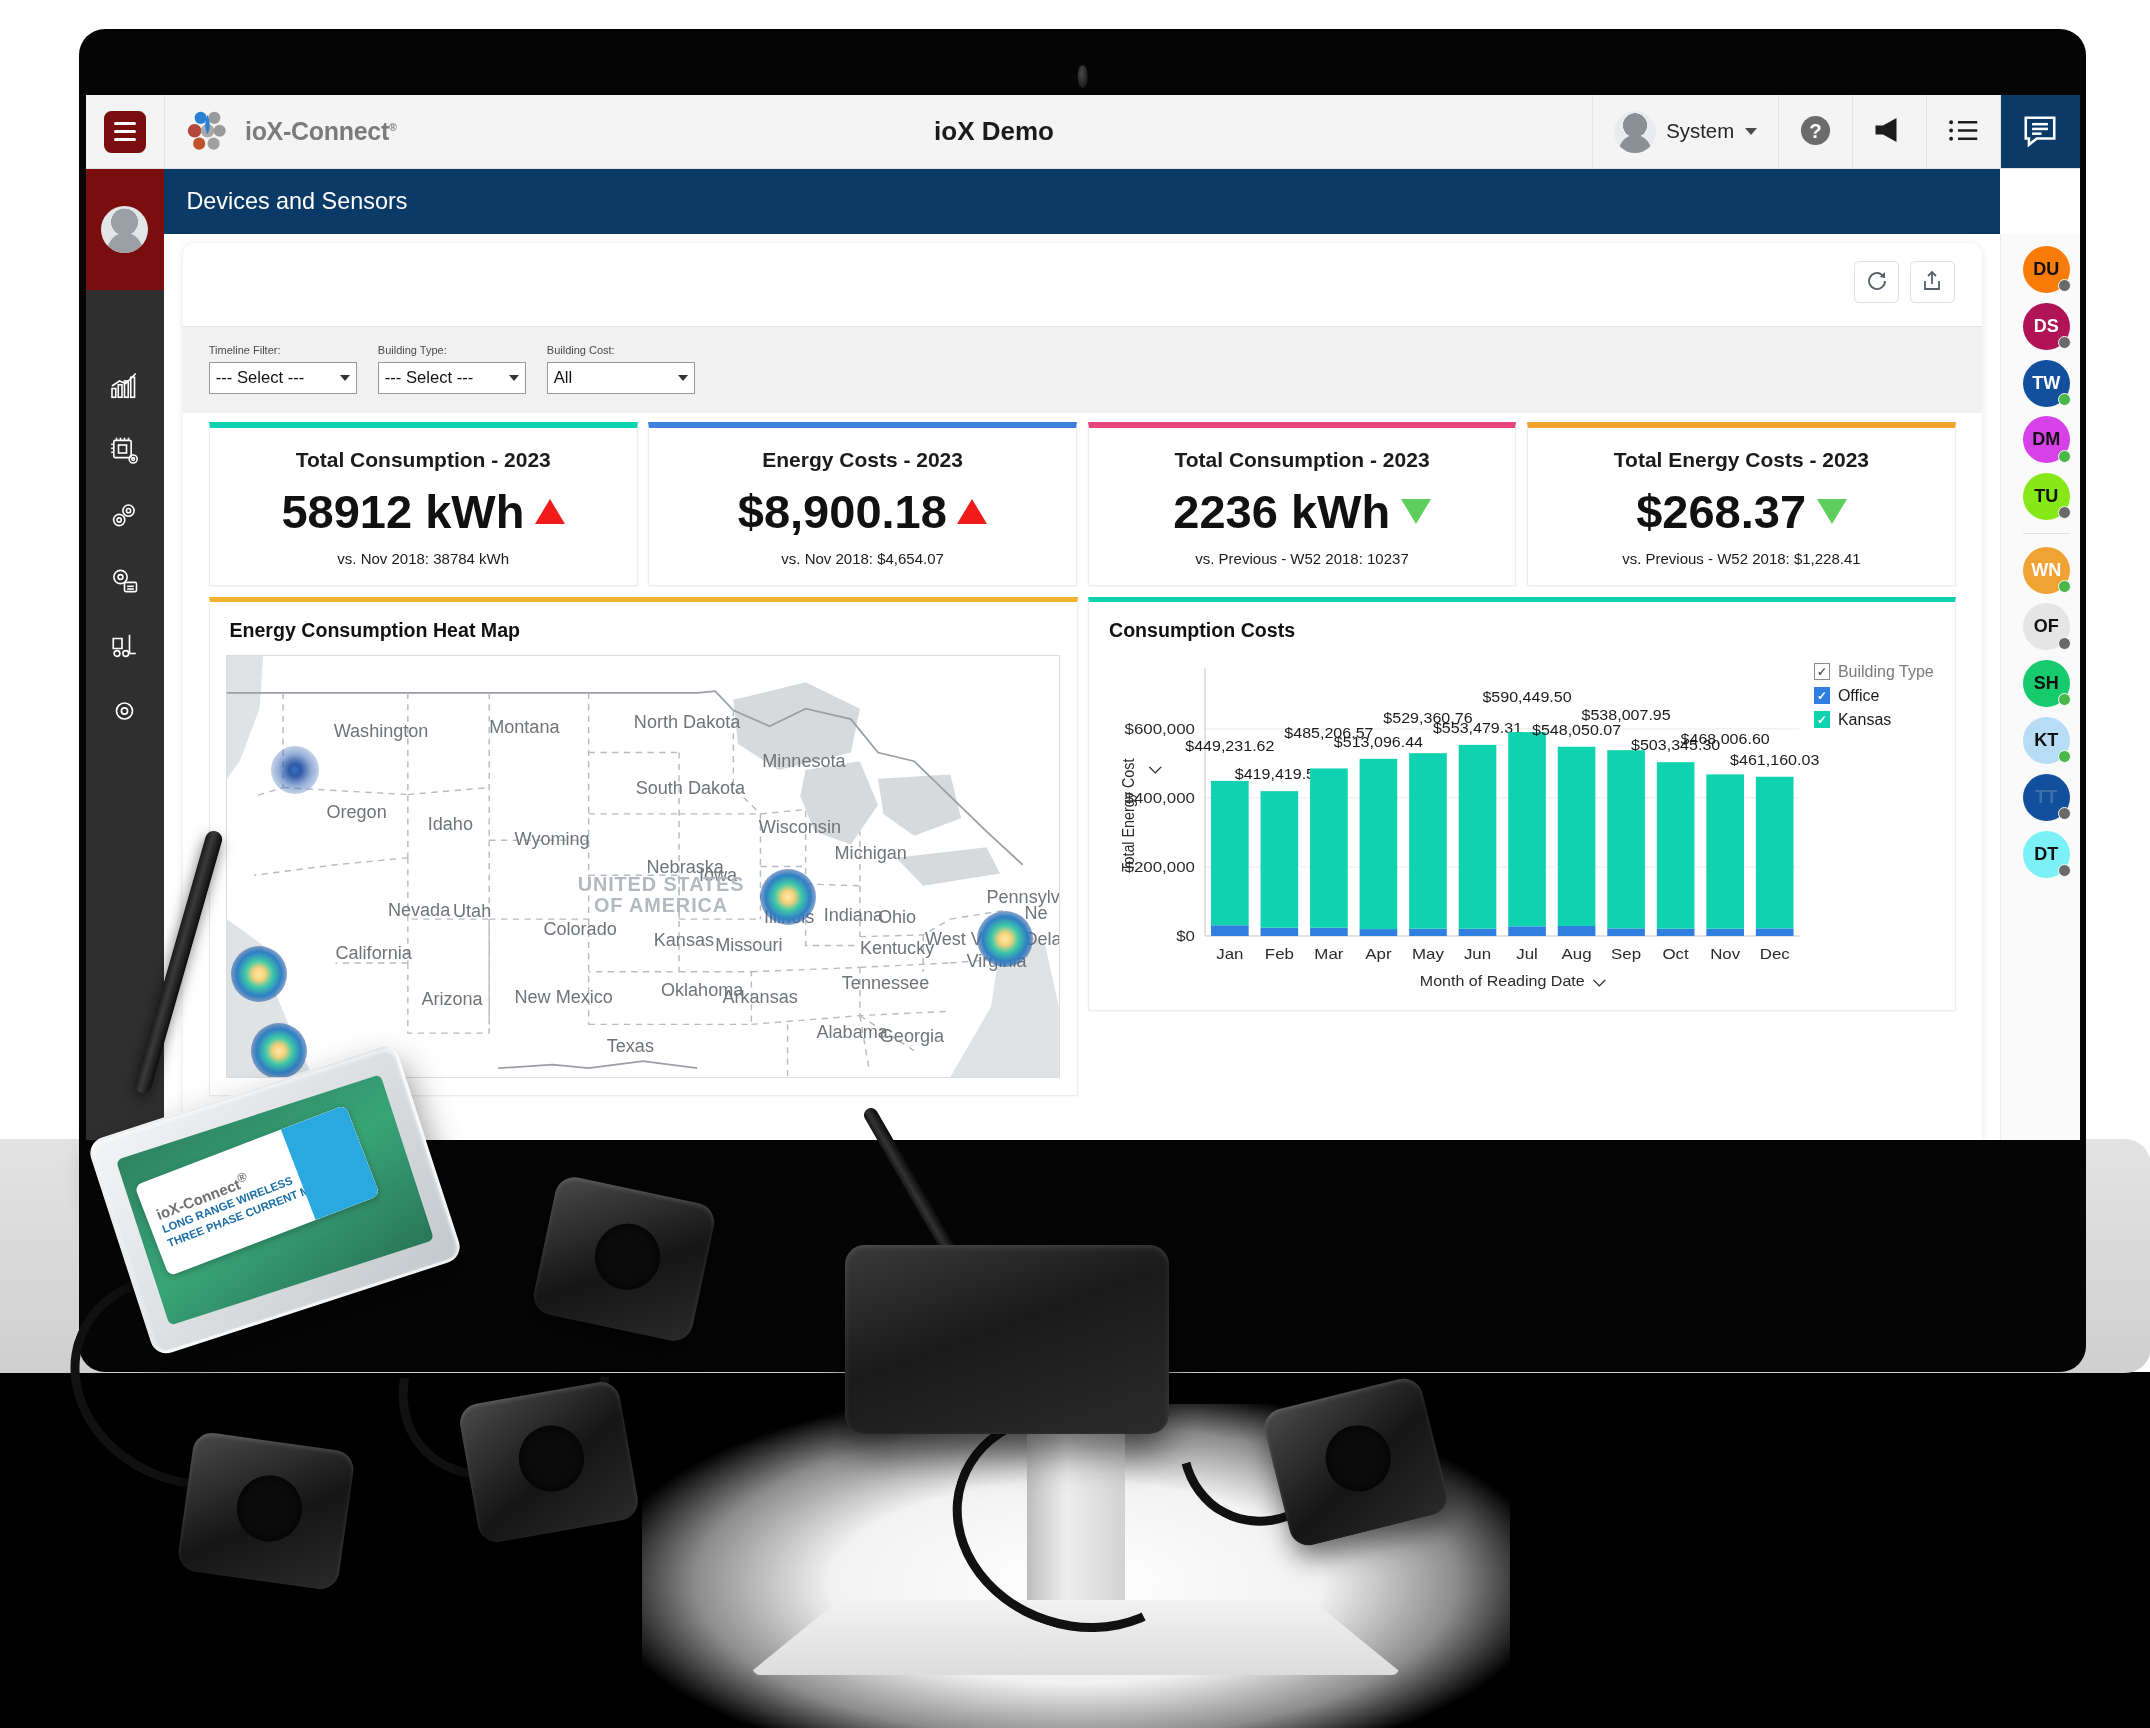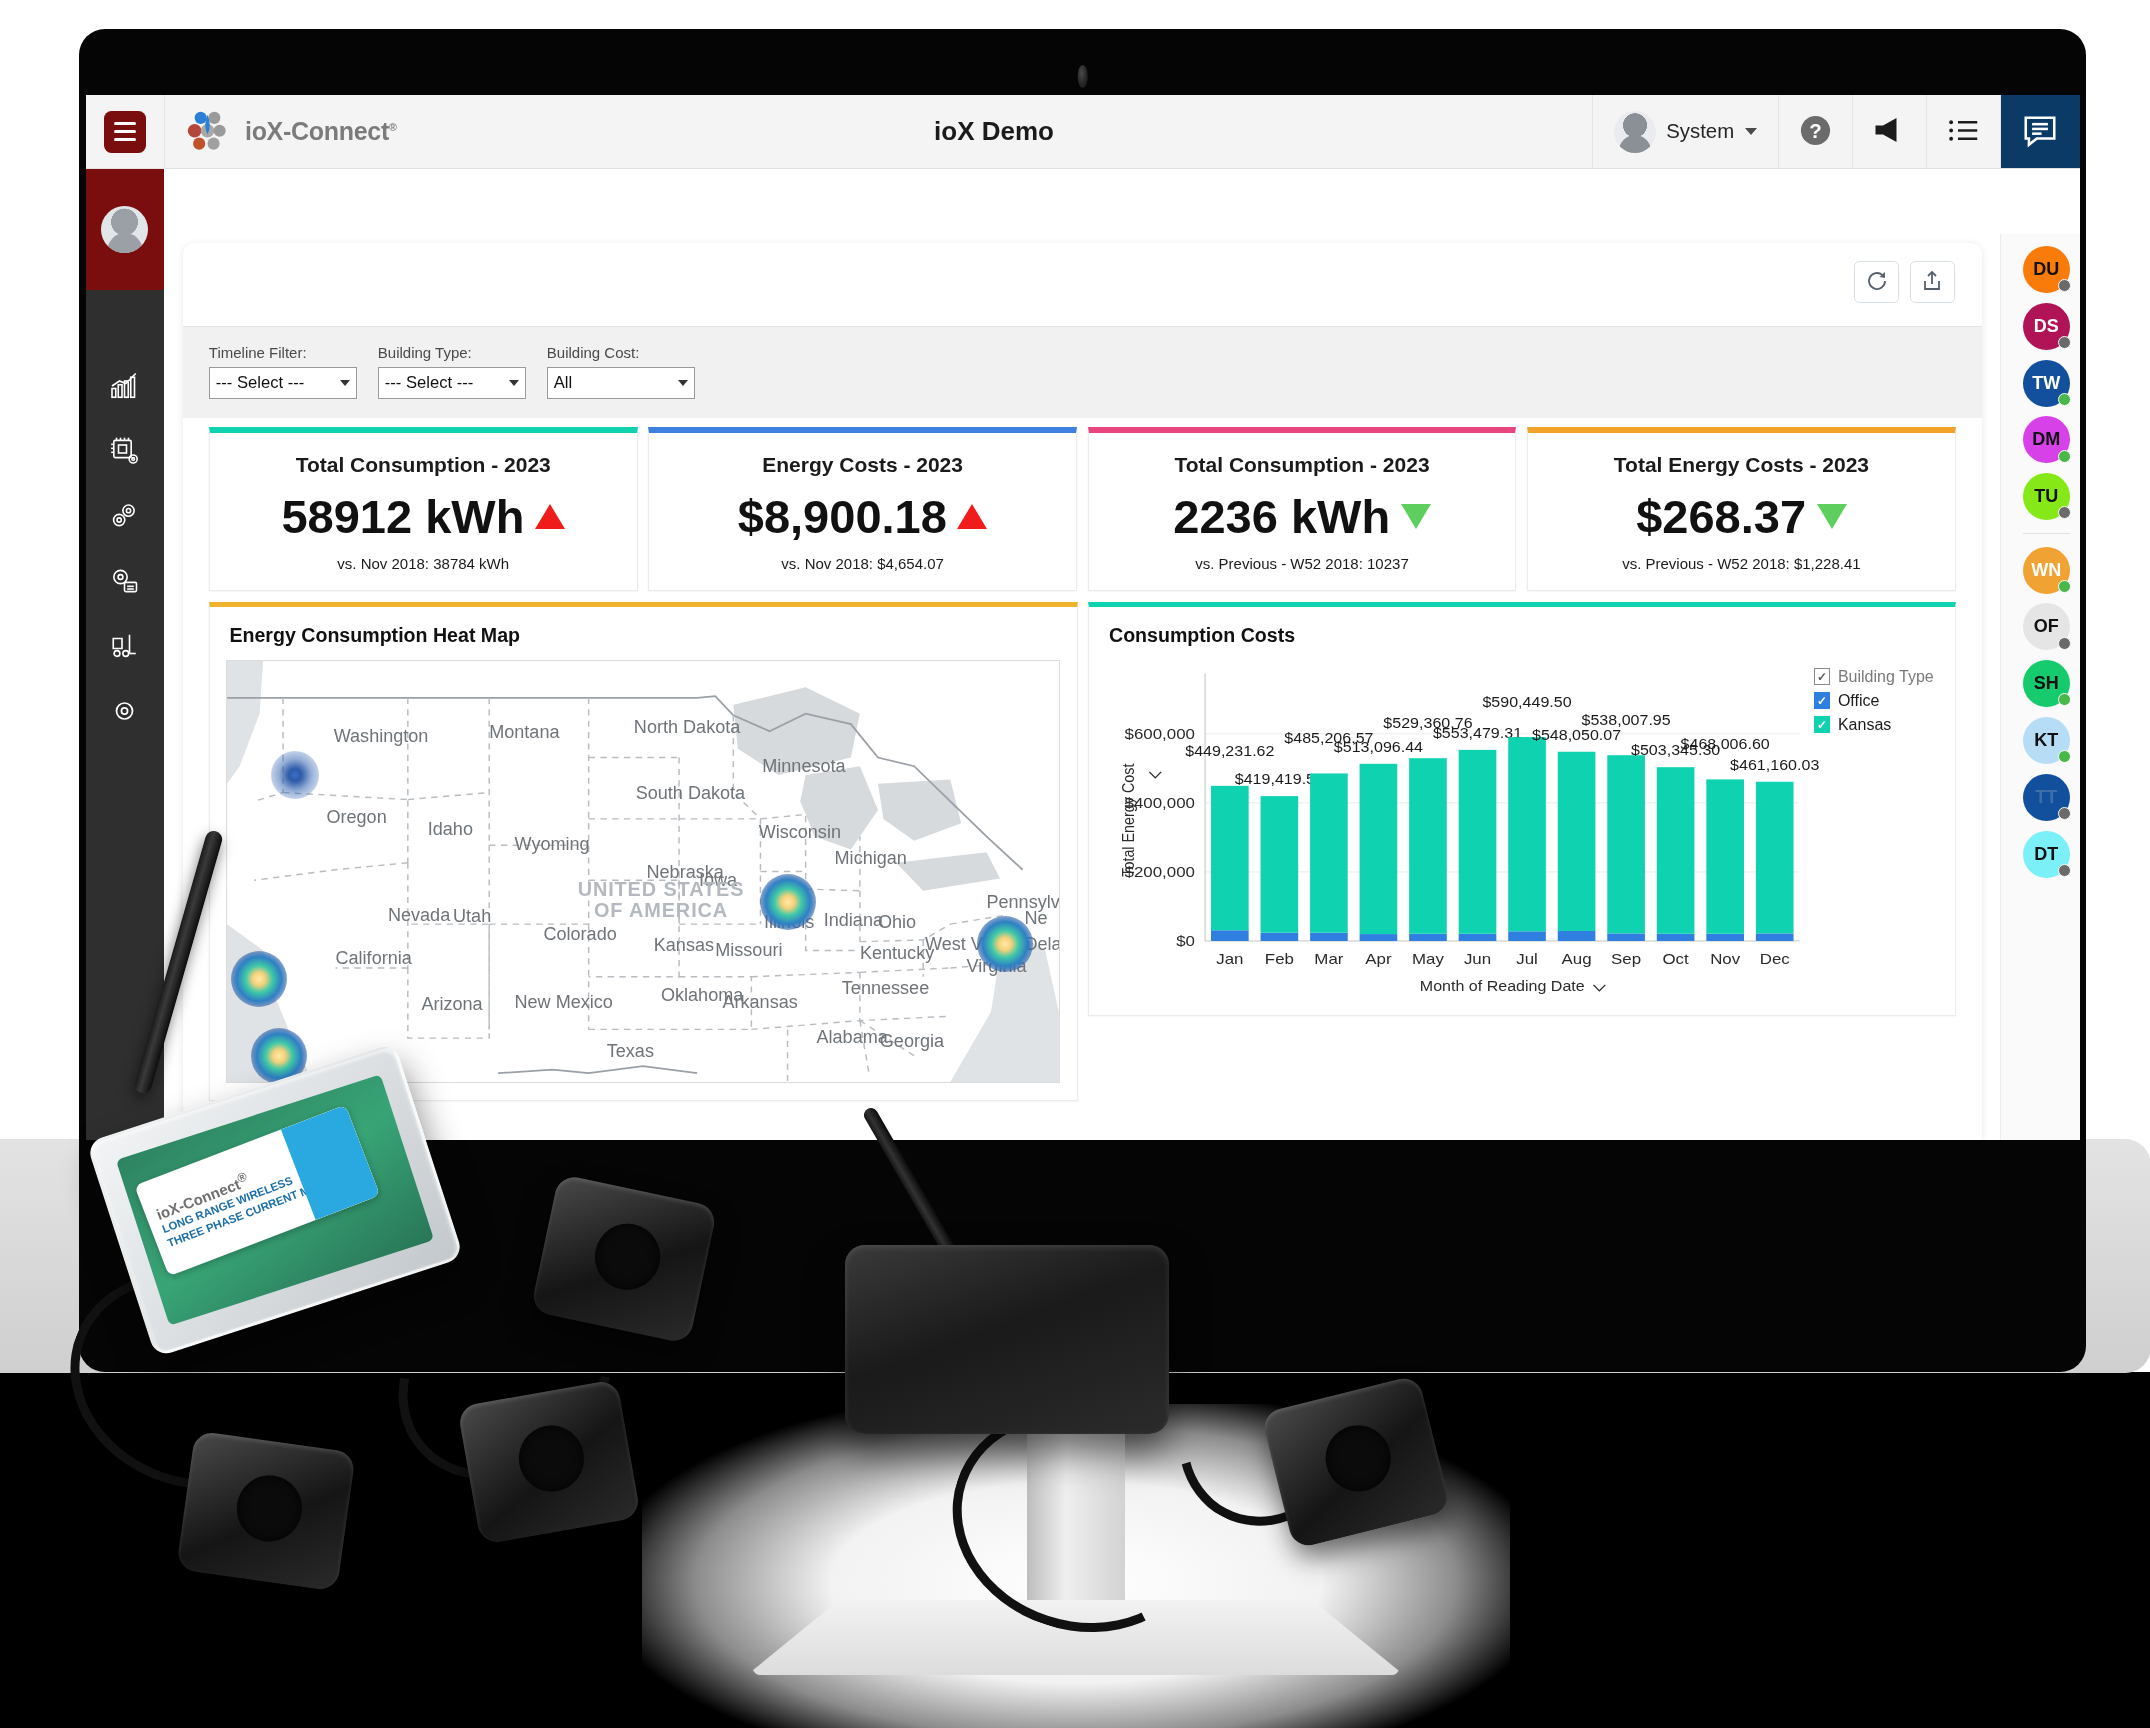--- a/index.html
+++ b/index.html
@@ -137,21 +137,21 @@
   .tool-btn {
     width: 45px; height:42px; border:0.8px solid #d8dfe8; border-radius:5.3px; background:#fff;
     display:flex;align-items:center;justify-content:center; cursor:pointer;
   }
 
   .filters {
     background:#f1f1f1; border-top:0.8px solid #e4e4e4;
     padding: 16.6px 26px 19.6px; display:flex; gap: 21px;
   }
   .filter { display:flex; flex-direction:column; gap: 6px; }
-  .filter label { font-size: 15px; color:#4a4a4a; }
+  .filter label { font-size: 11px; color:#4a4a4a; }
   .sel {
     width: 148px; height: 32px; border:0.8px solid #9a9a9a; background:#fff;
     font-size: 16.6px; color:#111; padding: 0 6px;
     display:flex; align-items:center; justify-content:space-between; cursor:pointer;
   }
   .sel .tri { width:0;height:0;border-left:5.3px solid transparent;border-right:5.3px solid transparent;
               border-top:6.8px solid #333; }
 
   
   .kpis { display:flex; gap: 10.6px; padding: 9px 26px 0; background:#fff; }
@@ -443,20 +443,23 @@
             <svg width="38" height="35" viewBox="0 0 24 22" fill="none" stroke="#fff" stroke-width="1.6">
               <path d="M3 3 h18 v13 h-11 l-5 4 v-4 h-2 z"></path>
               <line x1="7" y1="7" x2="17" y2="7"></line>
                 <line x1="7" y1="10" x2="17" y2="10"></line>
                 <line x1="7" y1="13" x2="13" y2="13"></line>
             </svg>
           </span>
         </div>
       </div>
 
+      <div class="page-head">
+        <h1>Devices and Sensors</h1>
+      </div>
 
       <div class="presence" id="presence">
           <div class="presence-av" style="background: rgb(249, 124, 10); color: rgb(17, 17, 17);">
             <span>DU</span>
             <span class="dot" style="background: rgb(106, 106, 106);"></span>
           </div>
           <div class="presence-av" style="background: rgb(176, 20, 86); color: rgb(255, 255, 255);">
             <span>DS</span>
             <span class="dot" style="background: rgb(106, 106, 106);"></span>
           </div>

